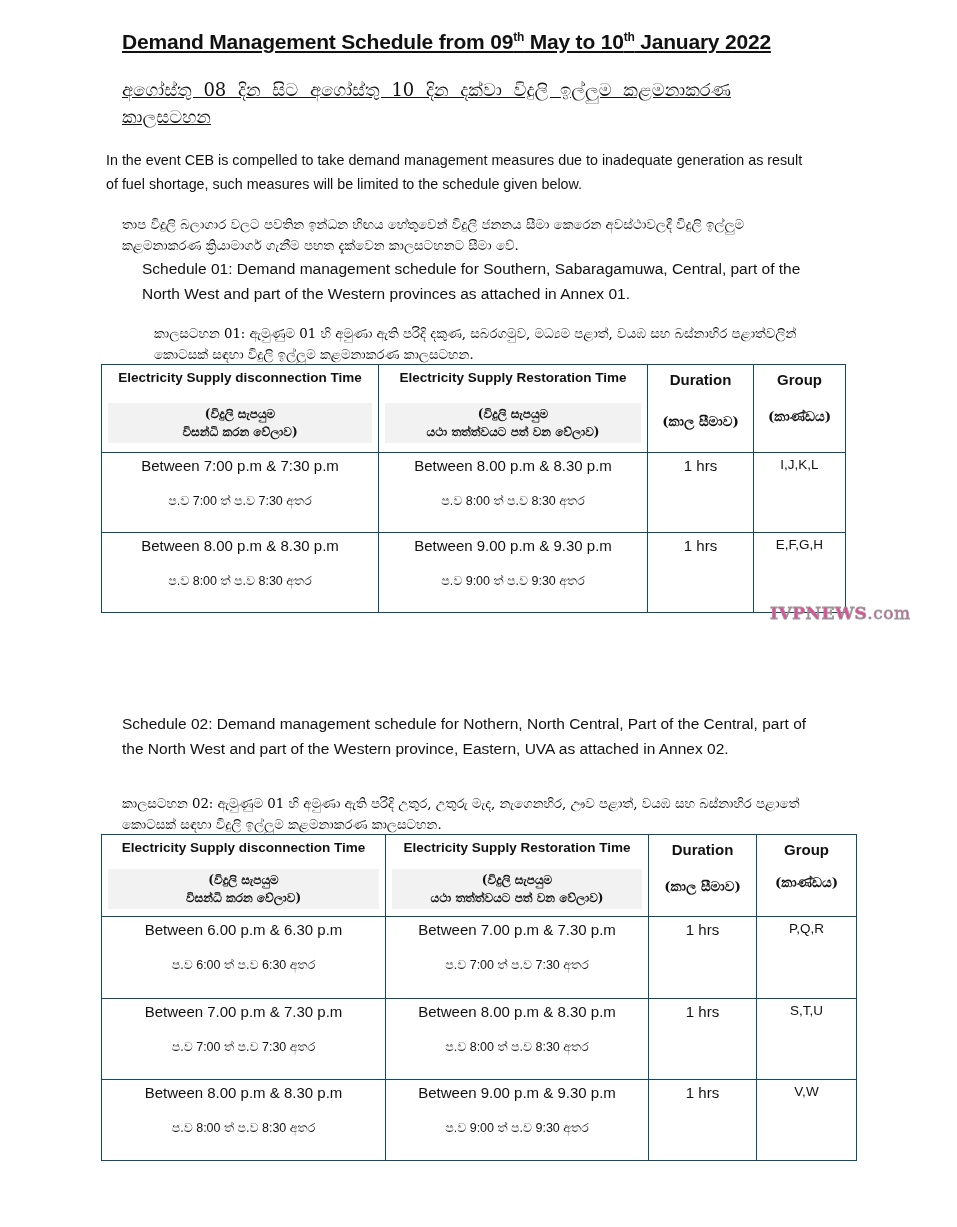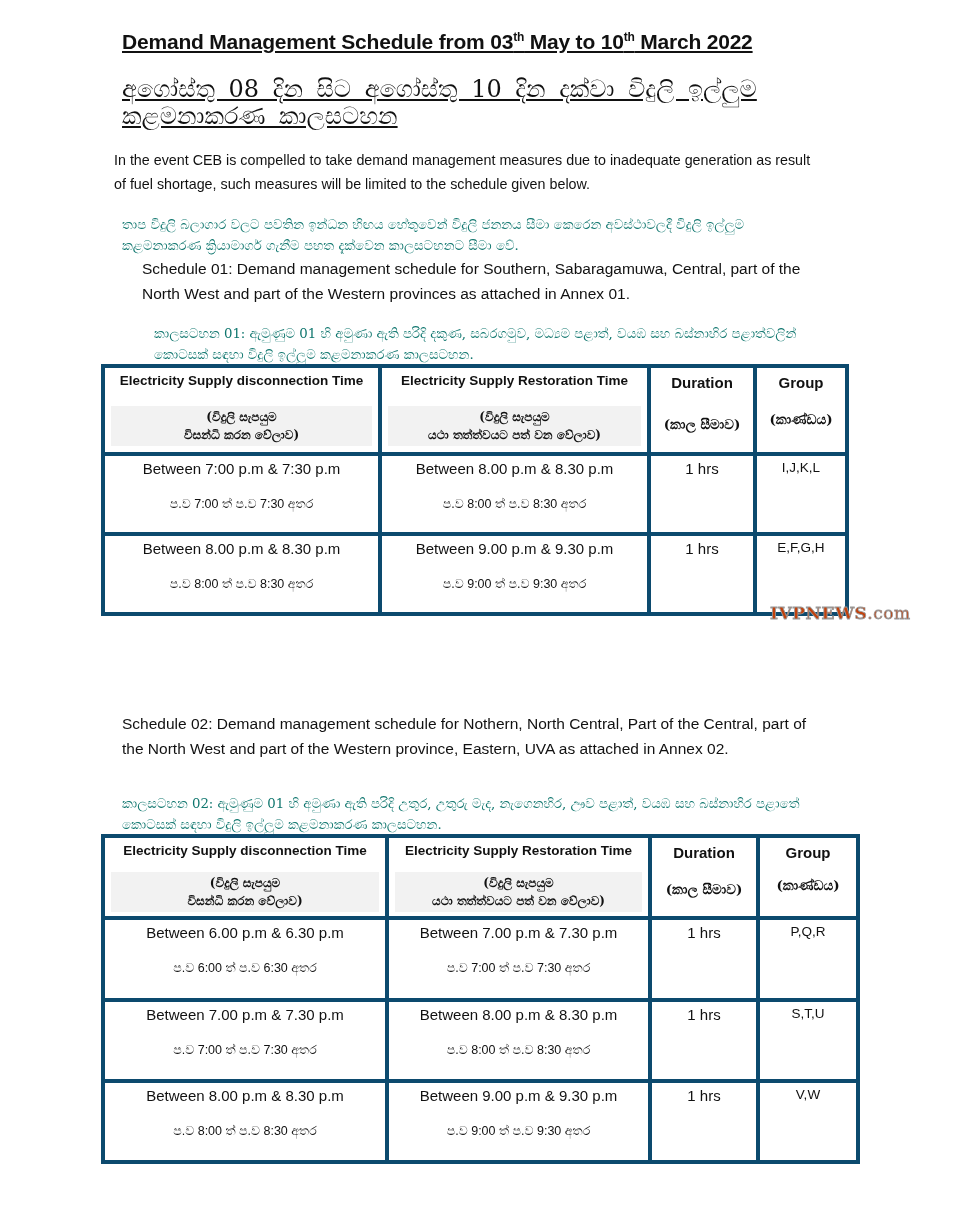--- a/index.html
+++ b/index.html
@@ -2,46 +2,46 @@
 <html><head>
   <meta charset="utf-8">
   <style>
     html, body { margin: 0; padding: 0; background: #ffffff; }
     body { width: 957px; height: 1227px; position: relative; overflow: hidden;
            font-family: "Liberation Sans", "DejaVu Sans", sans-serif; color: #111; }
     .abs { position: absolute; }
     .title { left: 122px; top: 30px; font-size: 21px; font-weight: bold; text-decoration: underline;
              letter-spacing: -0.2px; white-space: nowrap; }
     .title sup { font-size: 12px; }
-    .si-title { left: 122px; top: 76px; width: 700px; font-family: "DejaVu Serif", serif; font-size: 24px;
+    .si-title { left: 122px; top: 76px; width: 700px; font-family: "DejaVu Serif", serif; font-size: 18px;
                 text-decoration: underline; line-height: 27px; word-spacing: 6px; }
-    .para { left: 114px; width: 700px; font-size: 14.3px; line-height: 24px; }
-    .para-si { left: 122px; width: 700px; font-family: "DejaVu Serif", serif; font-size: 13.3px; line-height: 21px; color: #0f766e; }
+    .para { left: 106px; width: 700px; font-size: 14.3px; line-height: 24px; }
+    .para-si { left: 122px; width: 700px; font-family: "DejaVu Serif", serif; font-size: 13.3px; line-height: 21px; color: #000000; }
     .para-lg { left: 122px; width: 700px; font-size: 15.5px; line-height: 25px; }
 
     table.sched { position: absolute; border-collapse: collapse; table-layout: fixed; }
-    table.sched td { border: 4px solid #0c4a6e; vertical-align: top; text-align: center; padding: 0; }
+    table.sched td { border: 1px solid #0c4a6e; vertical-align: top; text-align: center; padding: 0; }
     .h-en { font-weight: bold; font-size: 13.5px; padding-top: 5px; white-space: nowrap; }
     .h-en-lg { font-weight: bold; font-size: 15px; padding-top: 6px; }
     .h-si { font-family: "DejaVu Serif", serif; font-weight: bold; font-size: 12px; line-height: 18px;
             background: #f2f2f2; margin: 18px 6px 0 6px; padding: 2px 0; }
     .h-si-plain { font-family: "DejaVu Serif", serif; font-weight: bold; font-size: 13.5px; margin-top: 25px; }
     .c-en { font-size: 15px; padding-top: 4px; white-space: nowrap; }
     .c-si { font-size: 12.5px; margin-top: 20px; white-space: nowrap; }
     .c-small { font-size: 13.5px; padding-top: 4px; }
     .c-dur { font-size: 15px; padding-top: 4px; }
-    .watermark { left: 770px; top: 603px; font-size: 17px; font-weight: bold; color: #c2410c;
+    .watermark { left: 770px; top: 603px; font-size: 17px; font-weight: bold; color: #ec4899;
                  -webkit-text-stroke: 0.8px #999; letter-spacing: 0.5px; font-family: "DejaVu Serif", serif; }
     .watermark .dom { font-weight: normal; }
   </style>
 </head>
 <body>
 
 <div class="abs title">
-  <span>Demand Management Schedule from 03</span><sup>th</sup><span> May to 10</span><sup>th</sup><span> March 2022</span>
+  <span>Demand Management Schedule from 09</span><sup>th</sup><span> May to 10</span><sup>th</sup><span> January 2022</span>
 </div>
 
 <div class="abs si-title">අගෝස්තු 08 දින සිට අගෝස්තු 10 දින දක්වා විදුලි ඉල්ලුම කළමනාකරණ කාලසටහන</div>
 
 <div class="abs para" style="top:148px;">In the event CEB is compelled to take demand management measures due to inadequate generation as result of fuel shortage, such measures will be limited to the schedule given below.</div>
 <div class="abs para-si" style="top:214px;">තාප විදුලි බලාගාර වලට පවතින ඉන්ධන හිඟය හේතුවෙන් විදුලි ජනනය සීමා කෙරෙන අවස්ථාවලදී විදුලි ඉල්ලුම කළමනාකරණ ක්‍රියාමාර්ග ගැනීම පහත දැක්වෙන කාලසටහනට සීමා වේ.</div>
 
 <div class="abs para-lg" style="top:256px;margin-left:20px;">Schedule 01: Demand management schedule for Southern, Sabaragamuwa, Central, part of the North West and part of the Western provinces as attached in Annex 01.</div>
 <div class="abs para-si" style="top:323px;margin-left:32px;">කාලසටහන 01: ඇමුණුම 01 හි අමුණා ඇති පරිදි දකුණ, සබරගමුව, මධ්‍යම පළාත්, වයඹ සහ බස්නාහිර පළාත්වලින් කොටසක් සඳහා විදුලි ඉල්ලුම කළමනාකරණ කාලසටහන.</div>
 

